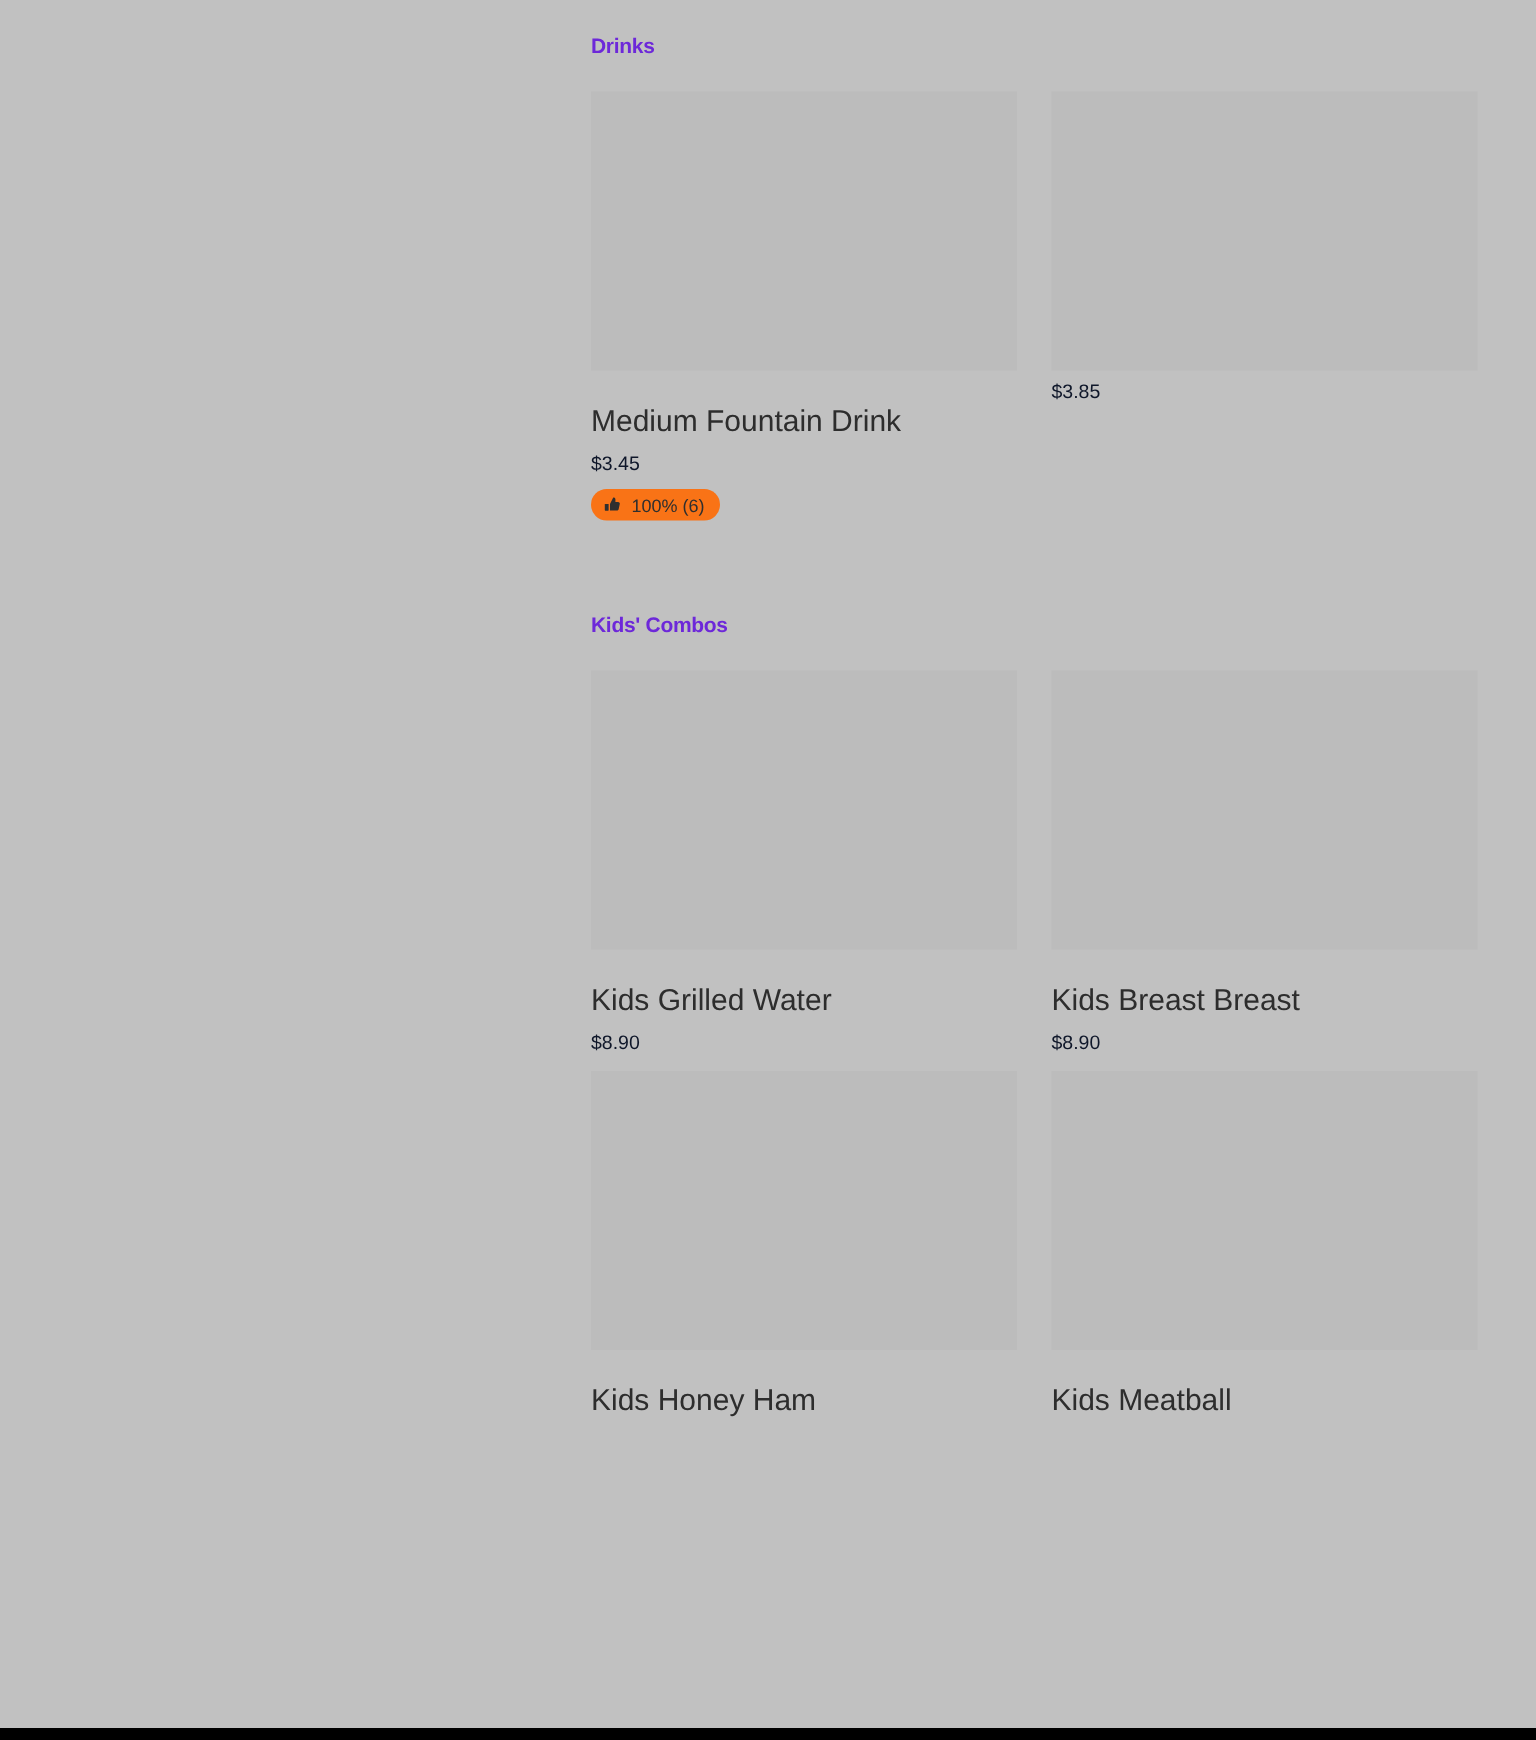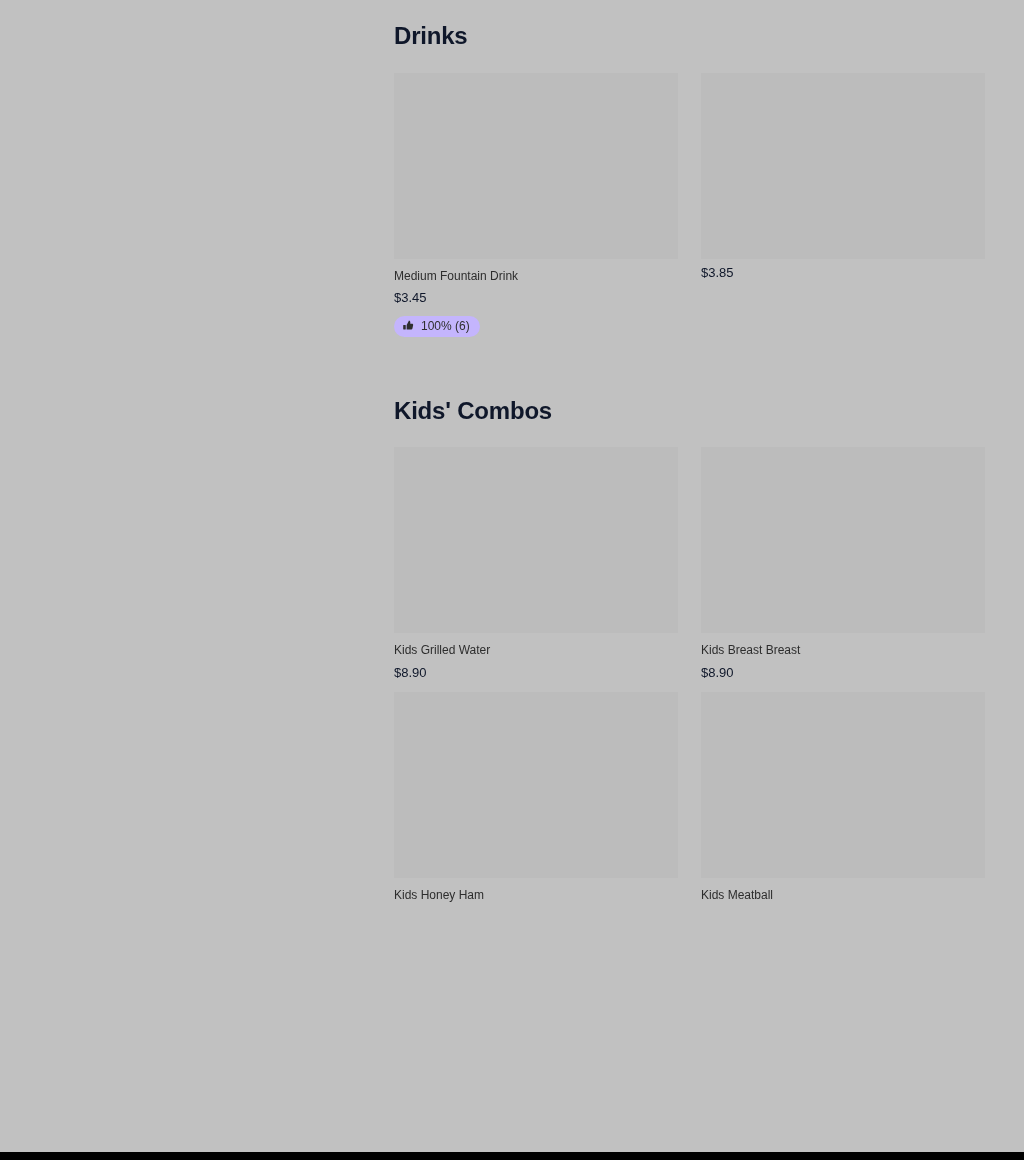--- a/index.html
+++ b/index.html
@@ -34,23 +34,23 @@
     top: 0;
     width: 591px;
   }
 
   
   .section {
     width: 591px;
   }
 
   .section-heading {
-    font-size: 24px;
+    font-size: 14px;
     font-weight: bold;
-    color: #0f172a;
+    color: #6d28d9;
     letter-spacing: -0.2px;
     line-height: 1.2;
   }
 
   .section-drinks .section-heading { padding-top: 22px; }
   .section-kids   .section-heading { padding-top: 24px; }
 
   
   .item-grid {
     display: grid;
@@ -66,39 +66,39 @@
   }
 
   .item-thumb {
     width: 284px;
     height: 186px;
     background: #bcbcbc;
     display: block;
   }
 
   .item-name {
-    font-size: 12px;
+    font-size: 20px;
     color: #2d2d2d;
     line-height: 1.35;
-    margin-top: 9px;
+    margin-top: 21px;
     white-space: nowrap;
   }
 
   .item-price {
     font-size: 13px;
     color: #0f172a;
     line-height: 1.35;
     margin-top: 5px;
   }
 
   .rating-badge {
     display: inline-flex;
     align-items: center;
     gap: 7px;
-    background: #c4b5fd;
+    background: #f97316;
     border-radius: 11px;
     padding: 3px 10px 3px 8px;
     margin-top: 9px;
     height: 21px;
     text-align: center;
   }
 
   .thumb-icon {
     width: 12px;
     height: 12px;

